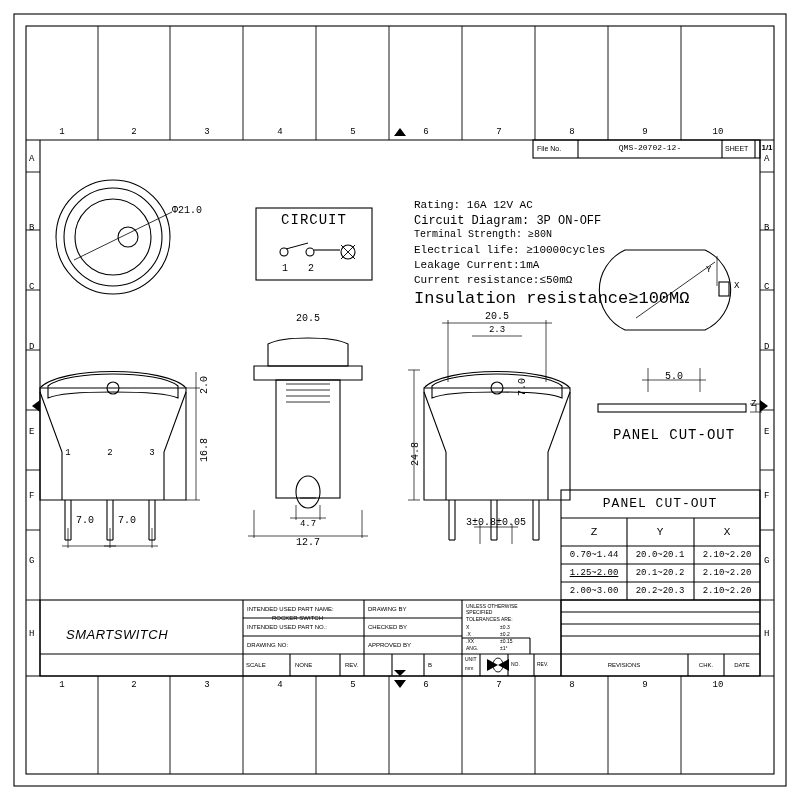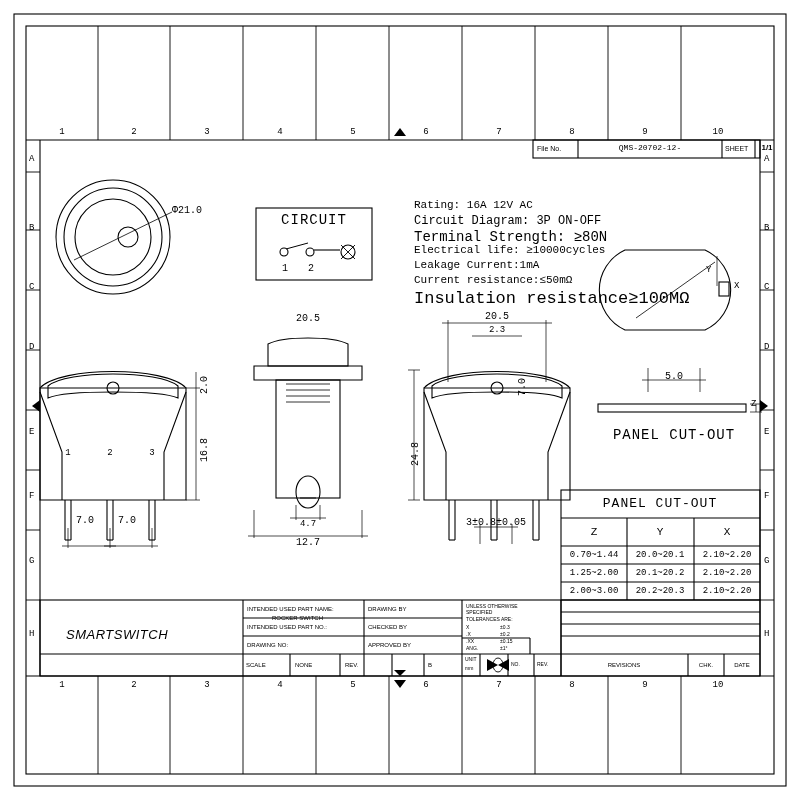--- a/index.html
+++ b/index.html
@@ -311,21 +311,21 @@
   <div class="txt ctr" style="left:767px; top:144px; font-size:8px;font-weight:bold;">1/1</div>
 
   <div class="txt mono" style="left:172px; top:206px; font-size:10px;">Φ21.0</div>
 
   <div class="txt ctr mono" style="left:314px; top:213px; font-size:14px; letter-spacing:1px;">CIRCUIT</div>
   <div class="txt ctr mono" style="left:285px; top:264px; font-size:10px;">1</div>
   <div class="txt ctr mono" style="left:311px; top:264px; font-size:10px;">2</div>
 
   <div class="txt mono" style="left:414px; top:200px; font-size:11px;">Rating: 16A 12V AC</div>
   <div class="txt mono" style="left:414px; top:215px; font-size:12px;">Circuit Diagram: 3P ON-OFF</div>
-  <div class="txt mono" style="left:414px; top:230px; font-size:14px;">Terminal Strength: ≥80N</div>
+  <div class="txt mono" style="left:414px; top:230px; font-size:10px;">Terminal Strength: ≥80N</div>
   <div class="txt mono" style="left:414px; top:245px; font-size:11px;">Electrical life: ≥10000cycles</div>
   <div class="txt mono" style="left:414px; top:260px; font-size:11px;">Leakage Current:1mA</div>
   <div class="txt mono" style="left:414px; top:275px; font-size:11px;">Current resistance:≤50mΩ</div>
   <div class="txt mono" style="left:414px; top:290px; font-size:17px;">Insulation resistance≥100MΩ</div>
 
   <div class="txt ctr mono" style="left:68px;  top:449px; font-size:9px;">1</div>
   <div class="txt ctr mono" style="left:110px; top:449px; font-size:9px;">2</div>
   <div class="txt ctr mono" style="left:152px; top:449px; font-size:9px;">3</div>
   <div class="txt ctr mono" style="left:85px;  top:516px; font-size:10px;">7.0</div>
   <div class="txt ctr mono" style="left:127px; top:516px; font-size:10px;">7.0</div>
@@ -350,21 +350,21 @@
 
   <div class="txt ctr mono" style="left:660px; top:497px; font-size:13px; letter-spacing:1px;">PANEL CUT-OUT</div>
   <div class="txt ctr mono" style="left:594px; top:527px; font-size:11px;">Z</div>
   <div class="txt ctr mono" style="left:660px; top:527px; font-size:11px;">Y</div>
   <div class="txt ctr mono" style="left:727px; top:527px; font-size:11px;">X</div>
 
   <div class="txt ctr mono" style="left:594px; top:551px; font-size:9px;">0.70~1.44</div>
   <div class="txt ctr mono" style="left:660px; top:551px; font-size:9px;">20.0~20.1</div>
   <div class="txt ctr mono" style="left:727px; top:551px; font-size:9px;">2.10~2.20</div>
 
-  <div class="txt ctr mono" style="left:594px; top:569px; font-size:9px;">1.25~2.00</div>
+  <div class="txt ctr mono" style="left:594px; top:569px; font-size:9px;text-decoration:underline;">1.25~2.00</div>
   <div class="txt ctr mono" style="left:660px; top:569px; font-size:9px;">20.1~20.2</div>
   <div class="txt ctr mono" style="left:727px; top:569px; font-size:9px;">2.10~2.20</div>
 
   <div class="txt ctr mono" style="left:594px; top:587px; font-size:9px;">2.00~3.00</div>
   <div class="txt ctr mono" style="left:660px; top:587px; font-size:9px;text-align:center;">20.2~20.3</div>
   <div class="txt ctr mono" style="left:727px; top:587px; font-size:9px;">2.10~2.20</div>
 
   <div class="txt" style="left:66px; top:628px; font-size:13px; font-style:italic; letter-spacing:0.5px;">SMARTSWITCH</div>
 
   <div class="txt" style="left:247px; top:606px; font-size:6px;">INTENDED USED PART NAME:</div>

